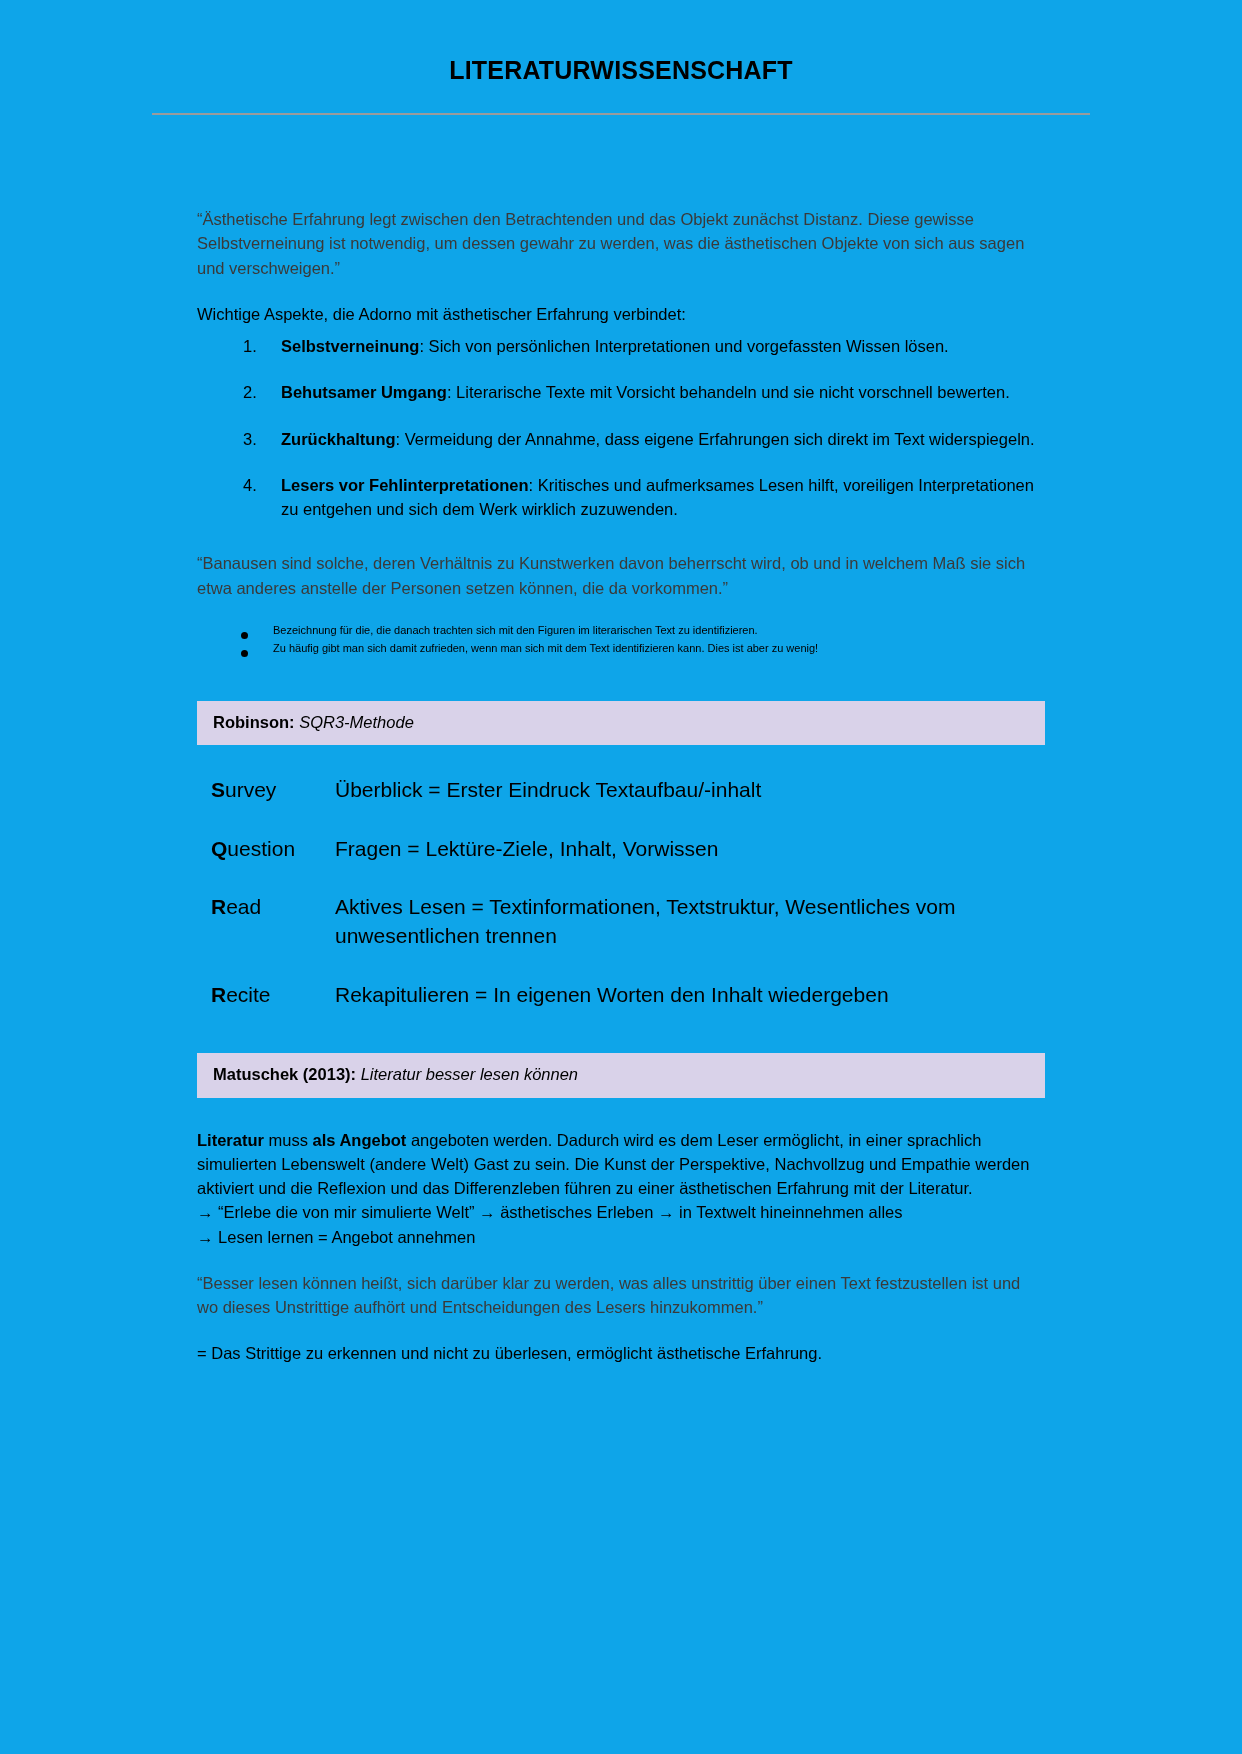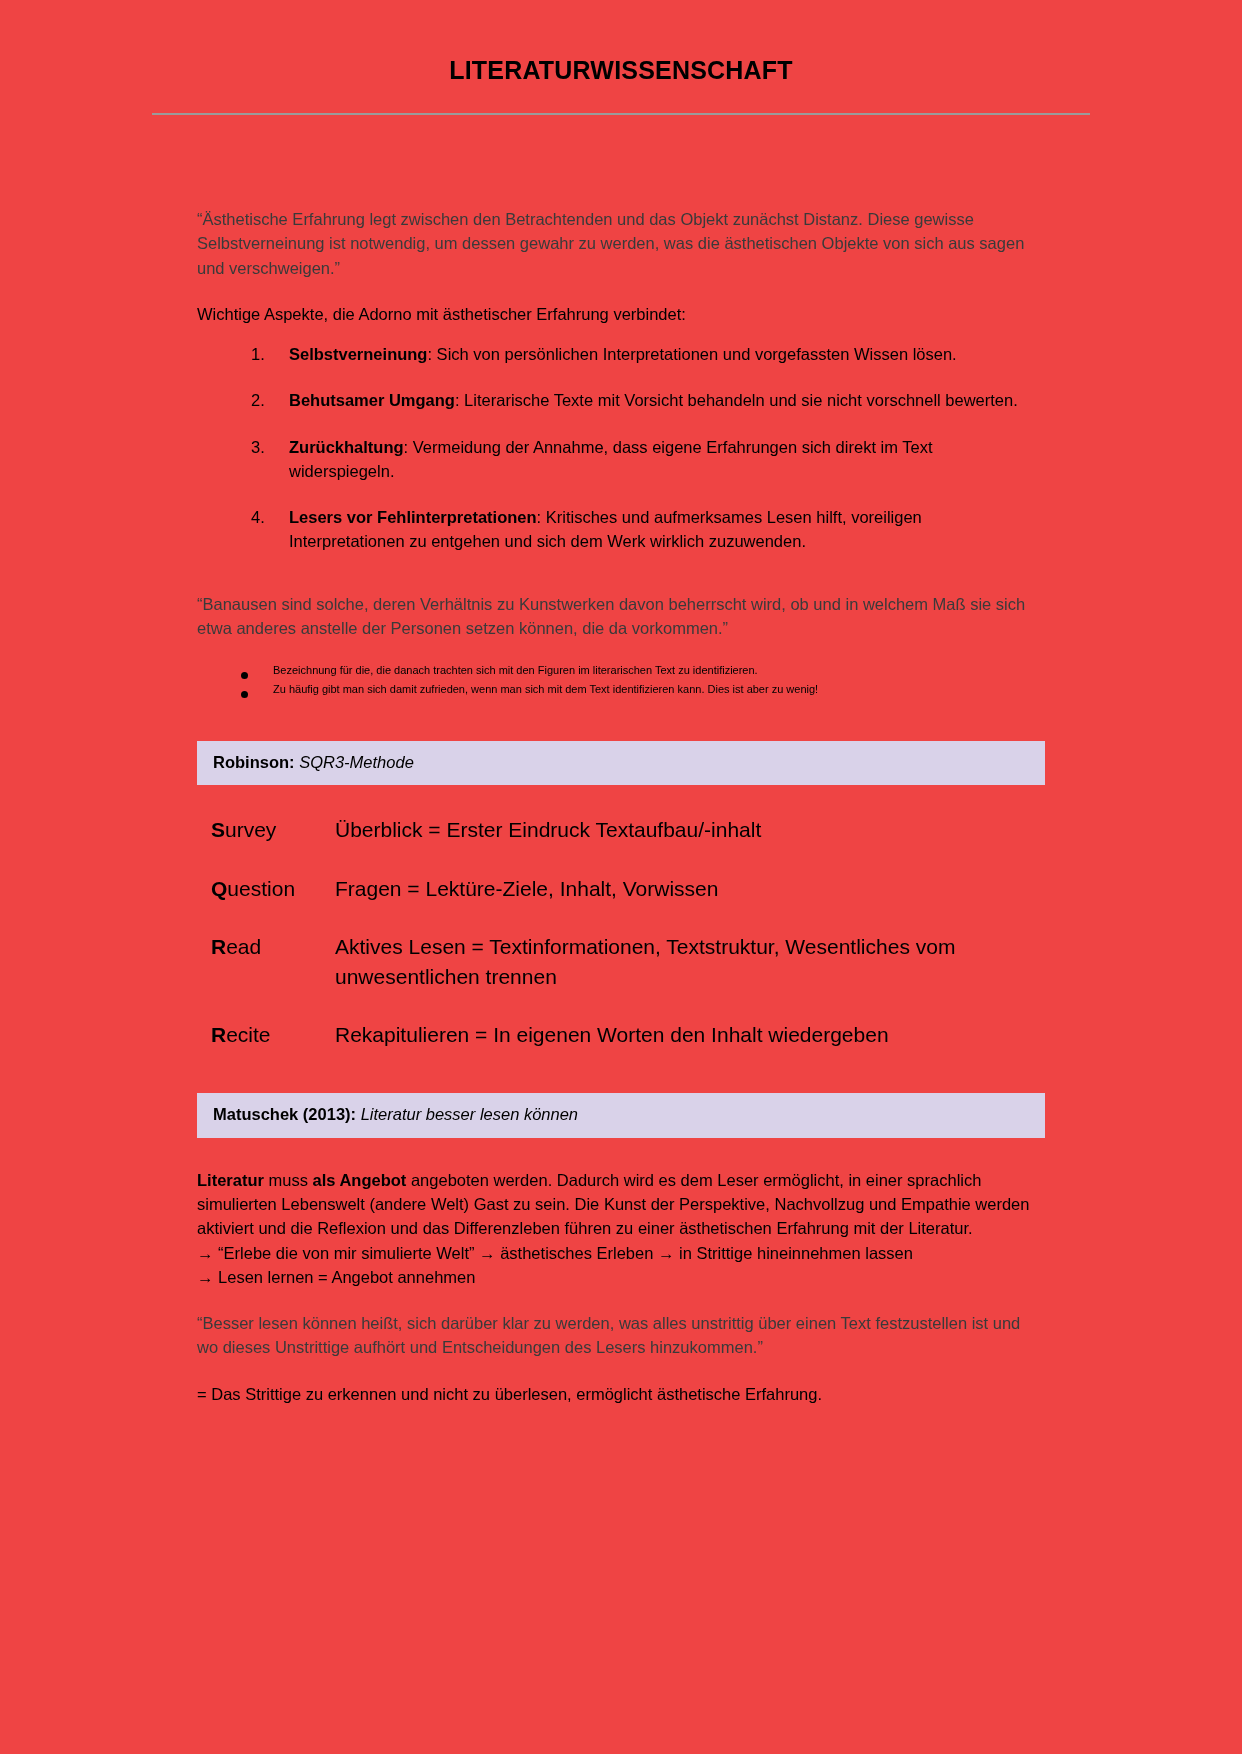--- a/index.html
+++ b/index.html
@@ -14,21 +14,21 @@
     font-family: "Liberation Sans", sans-serif;
     color: #000000;
     -webkit-font-smoothing: antialiased;
   }
   .page {
     position: relative;
     width: 1242px;
     min-height: 1754px;
     box-sizing: border-box;
     padding: 0;
-    background: #ef4444;
+    background: #0ea5e9;
   }
 
   
   .doc-header {
     padding-top: 56px;
   }
   .doc-title {
     text-align: center;
     font-size: 25px;
     font-weight: bold;
@@ -80,21 +80,21 @@
     line-height: 1.47;
     color: #3a3a3a;
   }
   .gap-lg { height: 30px; }
   .gap-md { height: 22px; }
   .gap-band-top { height: 44px; }
   .gap-band-bottom { height: 34px; }
 
   
   ol.num-list {
-    margin: 16px;
+    margin: 8px;
     padding: 0 0 0 0;
     list-style: none;
     counter-reset: numitem;
   }
   ol.num-list > li {
     position: relative;
     padding-left: 76px;
     margin-top: 4px;
     font-size: 16.5px;
     line-height: 1.47;
@@ -254,21 +254,21 @@
 
     <div class="section-band">
       <span class="band-name">Matuschek (2013):</span>
       <span class="band-title">Literatur besser lesen können</span>
     </div>
 
     <div class="gap-lg"></div>
 
     <p class="body-text"><span class="lead">Literatur</span><span> muss </span><span class="lead">als Angebot</span><span> angeboten werden. Dadurch wird es dem Leser ermöglicht, in einer sprachlich simulierten Lebenswelt (andere Welt) Gast zu sein. Die Kunst der Perspektive, Nachvollzug und Empathie werden aktiviert und die Reflexion und das Differenzleben führen zu einer ästhetischen Erfahrung mit der Literatur.</span></p>
 
-    <p class="arrow-line">→ “Erlebe die von mir simulierte Welt” → ästhetisches Erleben → in Strittige hineinnehmen lassen</p>
+    <p class="arrow-line">→ “Erlebe die von mir simulierte Welt” → ästhetisches Erleben → in Textwelt hineinnehmen alles</p>
     <p class="arrow-line">→ Lesen lernen = Angebot annehmen</p>
 
     <div class="gap-md"></div>
 
     <p class="quote">“Besser lesen können heißt, sich darüber klar zu werden, was alles unstrittig über einen Text festzustellen ist und wo dieses Unstrittige aufhört und Entscheidungen des Lesers hinzukommen.”</p>
 
     <div class="gap-md"></div>
 
     <p class="body-text">= Das Strittige zu erkennen und nicht zu überlesen, ermöglicht ästhetische Erfahrung.</p>
 

